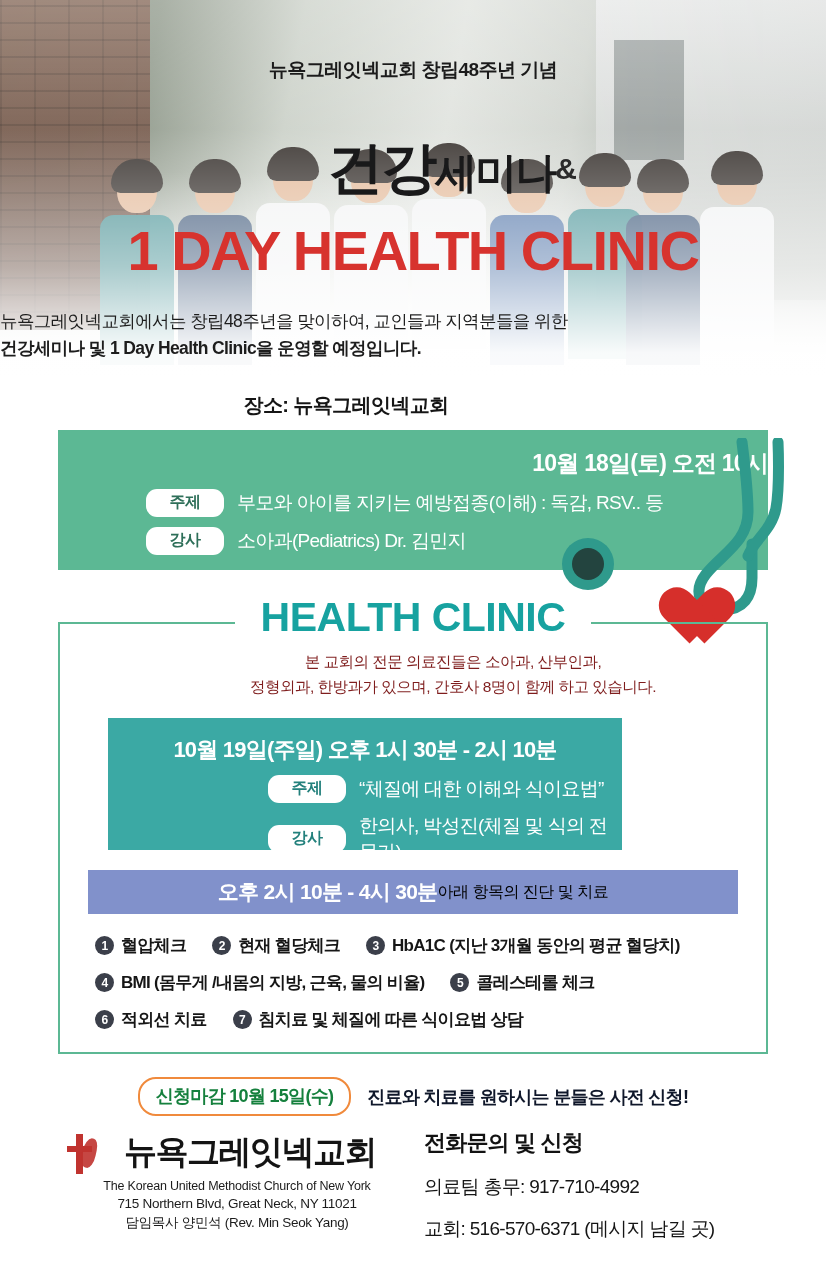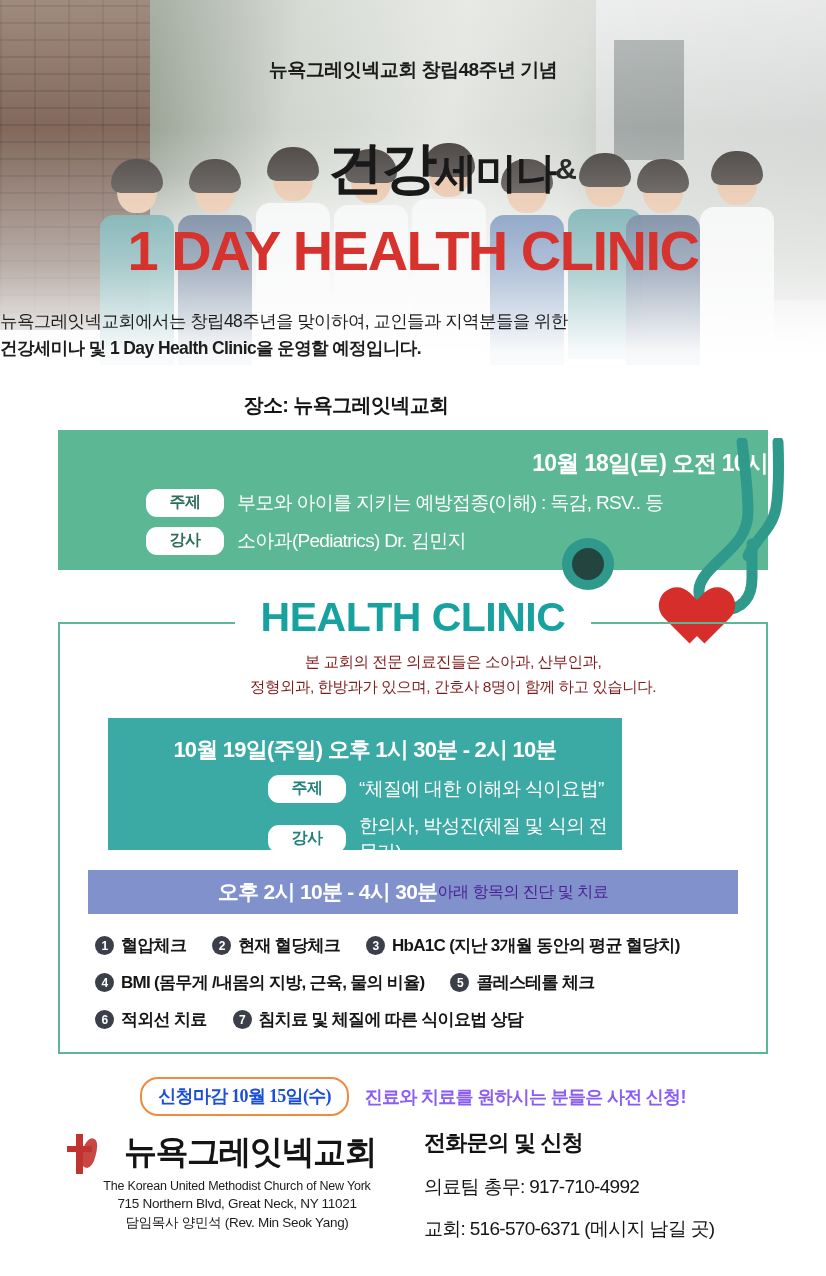--- a/index.html
+++ b/index.html
@@ -282,21 +282,21 @@
     align-items: center;
     justify-content: center;
   }
   .blue-band .t1 {
     color: #ffffff;
     font-weight: bold;
     font-size: 21px;
     letter-spacing: -0.7px;
   }
   .blue-band .t2 {
-    color: #4c1d95;
+    color: #000000;
     font-size: 16px;
     letter-spacing: -0.5px;
     margin-left: 0;
   }
 
   .items {
     position: absolute;
     left: 95px; top: 934px;
     width: 660px;
     color: #161616;
@@ -334,29 +334,28 @@
     left: 58px; top: 1077px;
     width: 710px;
     display: flex;
     align-items: center;
     justify-content: center;
   }
   .deadline-pill {
     border: 2px solid #f08a3c;
     border-radius: 18px;
     padding: 5px 16px 6px;
-    color: #1d4ed8;
+    color: #15803d;
     font-weight: bold;
     font-size: 18px;
     letter-spacing: -0.7px;
-    font-family: Liberation Serif, serif;
   }
   .deadline-note {
     margin-left: 16px;
-    color: #8b5cf6;
+    color: #0f172a;
     font-weight: bold;
     font-size: 18px;
     letter-spacing: -0.7px;
   }
 
   
   .footer {
     position: absolute;
     left: 0; top: 1120px;
     width: 826px; height: 156px;

